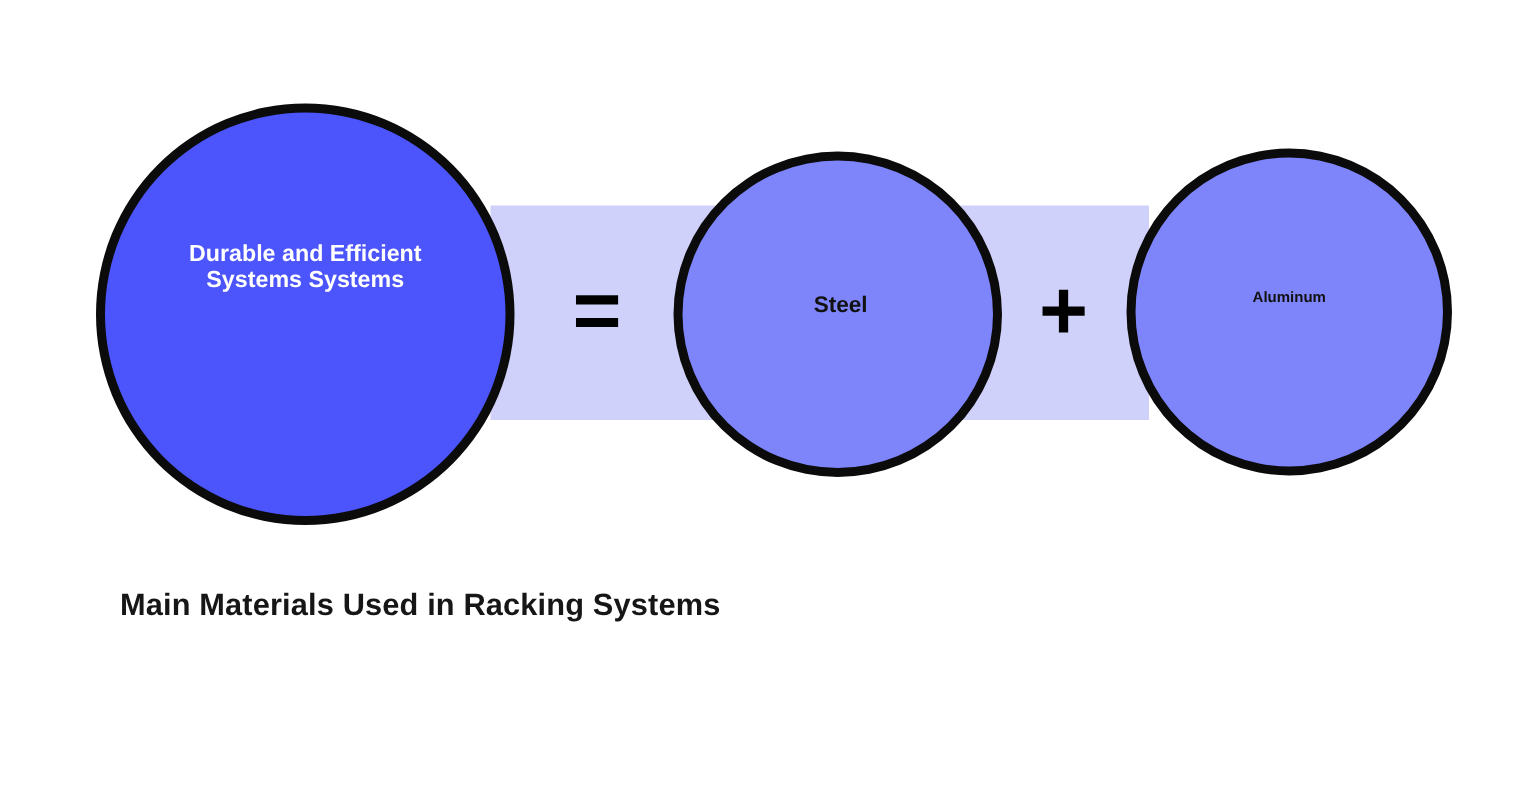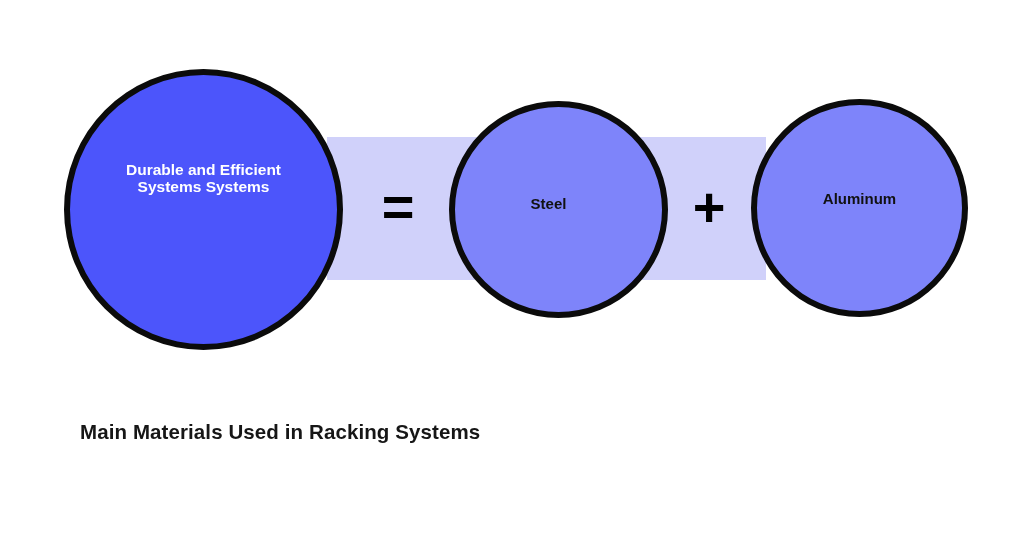--- a/index.html
+++ b/index.html
@@ -52,46 +52,46 @@
     font-weight: bold;
     z-index: 3;
   }
   .label.result {
     left: 64px; top: 161px; width: 279px;
     font-size: 15.5px; line-height: 17px;
     color: var(--result-label-text, #FFFFFF);
     white-space: pre-line;
   }
   .label.steel {
-    left: 439px; top: 195px; width: 219px;
+    left: 451px; top: 195px; width: 219px;
     font-size: 15px; line-height: 17px;
     color: var(--component-label-text, #111111);
   }
   .label.aluminum {
     left: 751px; top: 190px; width: 217px;
-    font-size: 15px; line-height: 17px;
+    font-size: 10px; line-height: 17px;
     color: var(--component-label-text, #111111);
   }
 
   .operator {
     position: absolute;
     display: flex;
     align-items: center;
     justify-content: center;
     font-size: 56px;
     font-weight: bold;
     color: var(--operator-text, #000000);
     z-index: 3;
   }
   .operator.equals { left: 363px; top: 168px; width: 70px; height: 76px; }
   .operator.plus   { left: 674px; top: 168px; width: 70px; height: 76px; }
 
   .title {
     position: absolute;
-    left: 80px; top: 420px;
+    left: 80px; top: 392px;
     font-size: 20.5px;
     font-weight: bold;
     letter-spacing: 0.1px;
     color: var(--title-text, #161616);
     z-index: 3;
   }
 </style>
 </head>
 <body>
 

